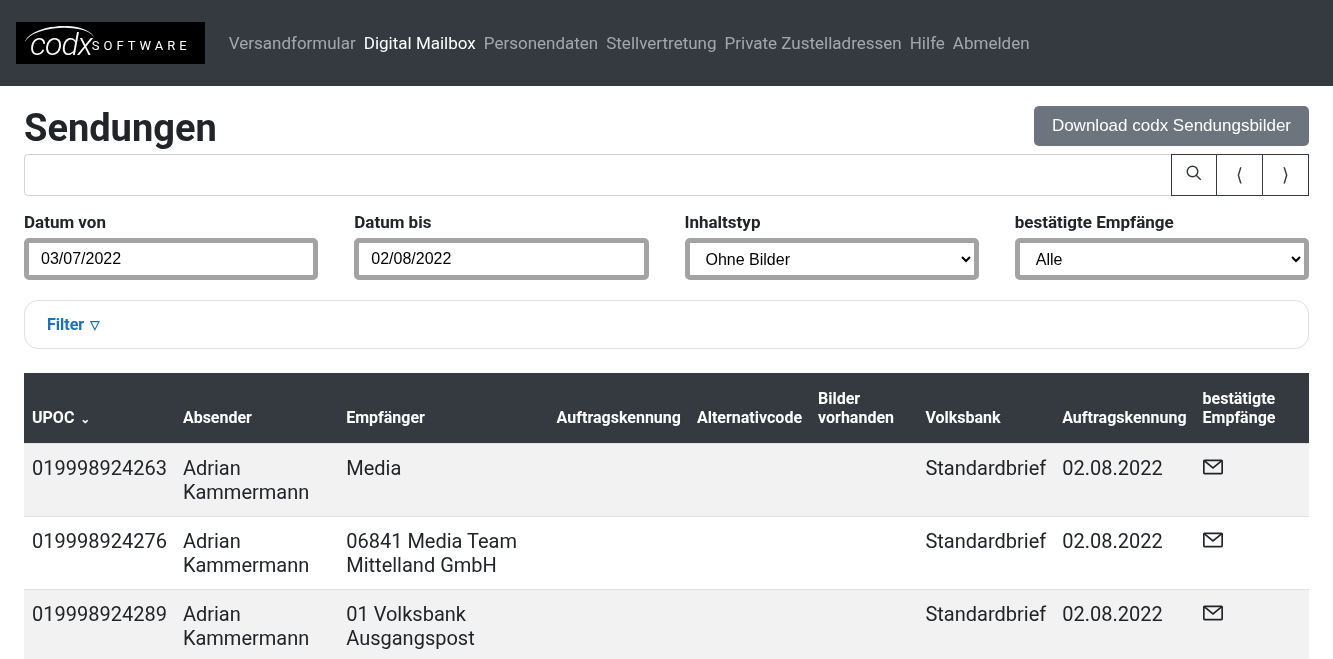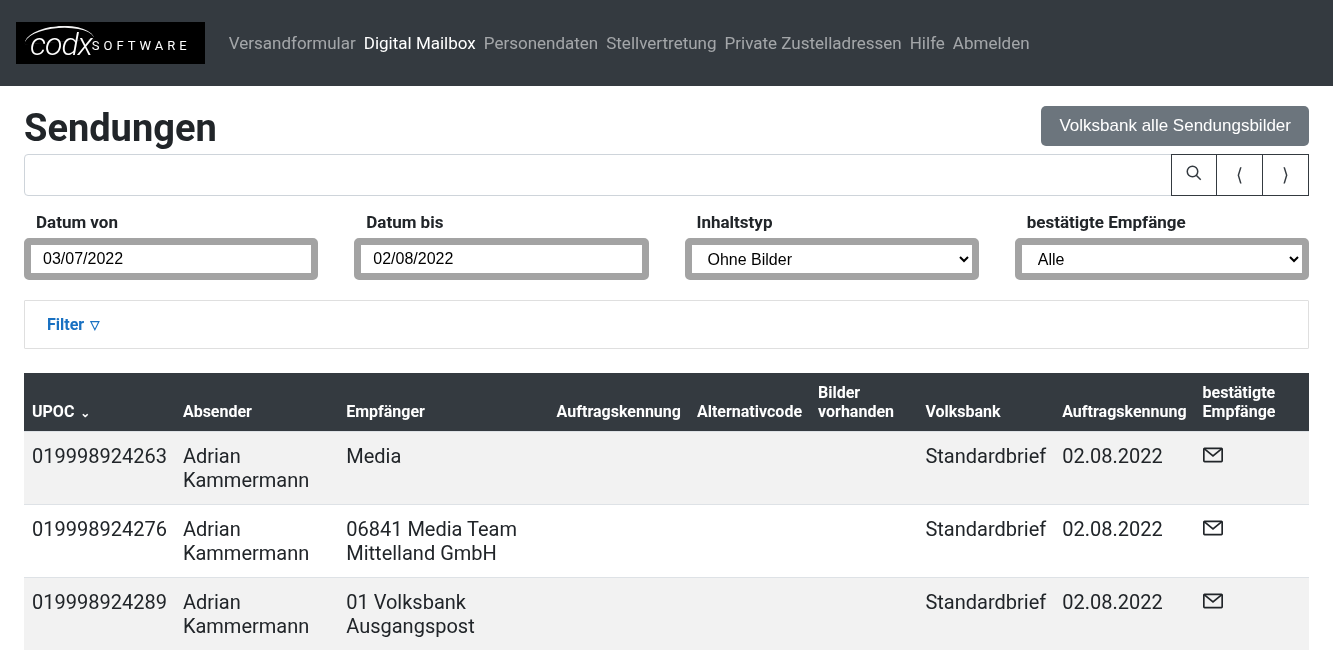--- a/index.html
+++ b/index.html
@@ -131,34 +131,33 @@
     }
     .filter-group {
       flex: 1;
       display: flex;
       flex-direction: column;
     }
     .filter-label {
       font-weight: 700;
       font-size: 17px;
       margin-bottom: 6px;
-      margin-left: 12px;
     }
     .filter-input, .filter-select {
       height: 42px;
-      border: 7px solid #a3a3a3;
+      border: 5px solid #a3a3a3;
       border-radius: 5px;
       padding: 0 12px;
       font-size: 16px;
       background: #fff;
       width: 100%;
     }
     .filter-dropdown-bar {
       border: 1px solid #dfdfdf;
-      border-radius: 1px;
+      border-radius: 14px;
       padding: 14px 22px;
       margin-bottom: 24px;
     }
     .filter-toggle {
       color: #1971c2;
       font-weight: 700;
       font-size: 16px;
       display: inline-flex;
       align-items: center;
       gap: 6px;
@@ -170,21 +169,21 @@
     table.data {
       width: 100%;
       border-collapse: collapse;
     }
     table.data thead th {
       background: #343a40;
       color: #fff;
       font-weight: 700;
       font-size: 16px;
       text-align: left;
-      padding: 10px 8px;
+      padding: 16px 8px;
       vertical-align: bottom;
     }
     table.data tbody td {
       padding: 12px 8px;
       font-size: 20px;
       border-top: 1px solid #dee2e6;
       vertical-align: top;
     }
     table.data tbody tr:nth-child(odd) td {
       background: #f2f2f2;
@@ -222,21 +221,21 @@
     <li><a>Private Zustelladressen</a></li>
     <li><a>Hilfe</a></li>
     <li><a>Abmelden</a></li>
   </ul>
 </nav>
 
 <div class="container">
 
   <div class="title-row">
     <h1 class="page-title">Sendungen</h1>
-    <button class="btn-download">Volksbank alle Sendungsbilder</button>
+    <button class="btn-download">Download codx Sendungsbilder</button>
   </div>
 
   <div class="search-row">
     <input type="text" class="search-input" style="">
     <div class="search-btn-group">
       <button class="search-btn">
         <span>
           <svg viewBox="0 0 24 24" width="18" height="18" fill="none" stroke="#343a40" stroke-width="2">
             <circle cx="10" cy="10" r="7"></circle>
             <line x1="21" y1="21" x2="15" y2="15"></line>

